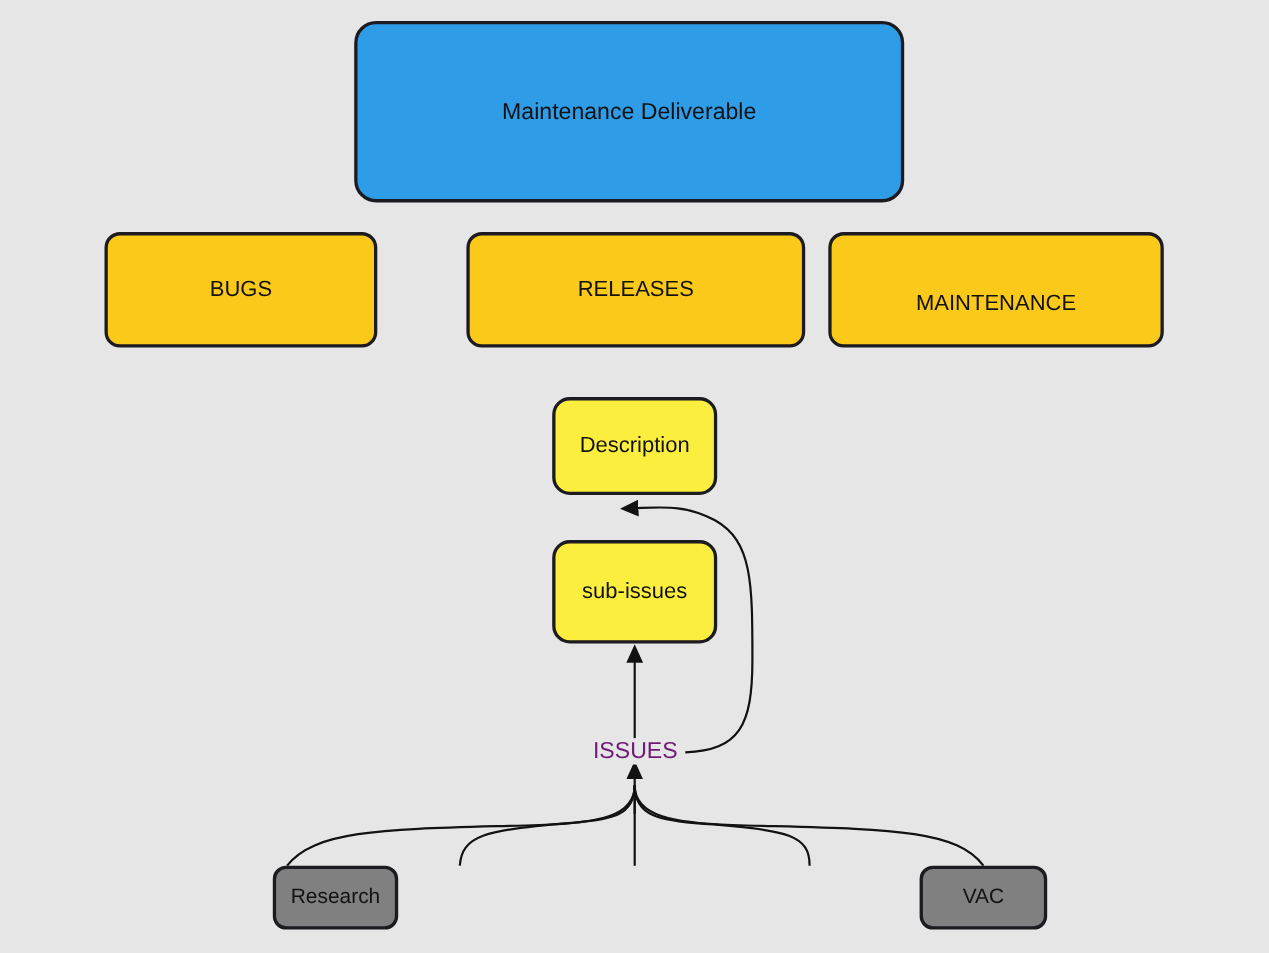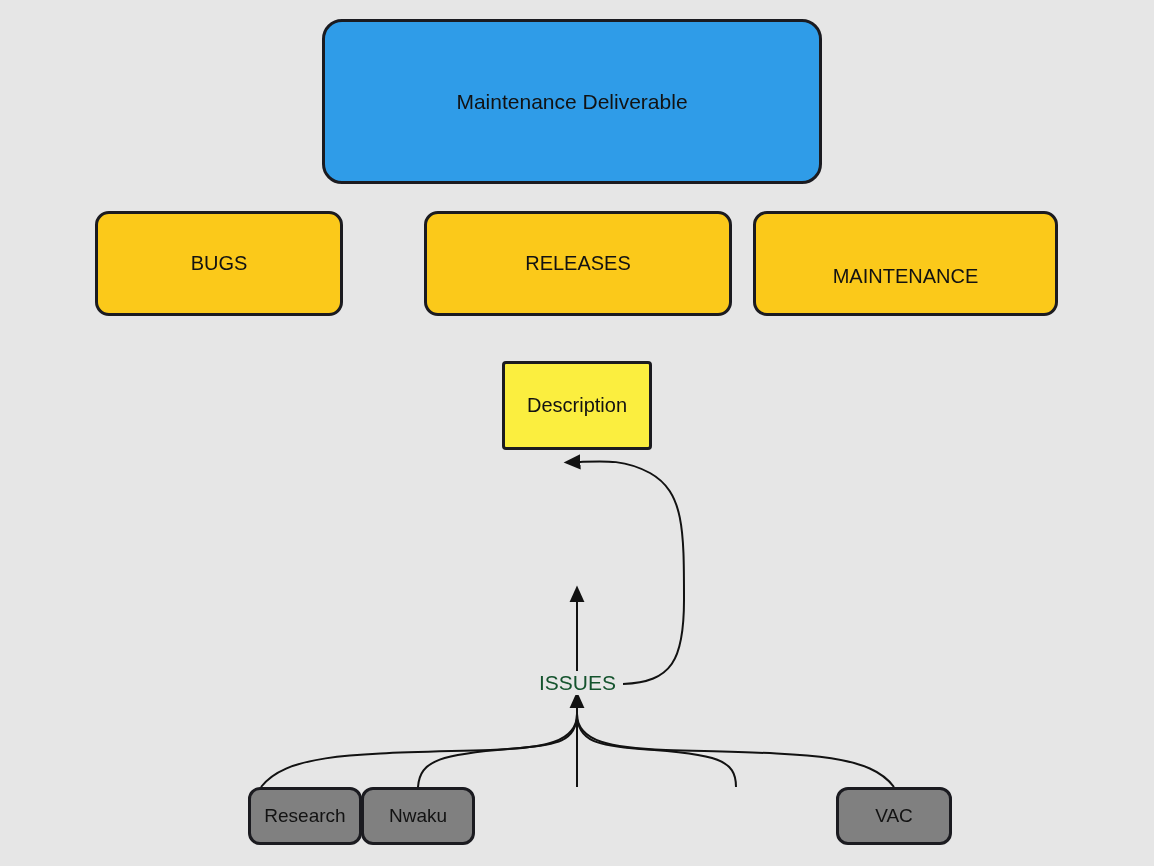--- a/index.html
+++ b/index.html
@@ -38,33 +38,33 @@
     border-radius: 20px;
     font-size: 21px;
   }
   .node-category {
     background: #fbc91a;
     border-radius: 14px;
     font-size: 20px;
   }
   .node-detail {
     background: #fbee3f;
-    border-radius: 4px;
+    border-radius: 16px;
     font-size: 20px;
   }
   .node-source {
     background: #808080;
     border-radius: 12px;
     font-size: 19px;
     border-width: 3px;
   }
   .edge-label {
     position: absolute;
     font-size: 21px;
-    color: #14532d;
+    color: #701a75;
     background: #e6e6e6;
     padding: 0 3px;
     white-space: nowrap;
     user-select: none;
   }
   .lines {
     position: absolute;
     left: 0;
     top: 0;
     pointer-events: none;
@@ -111,30 +111,30 @@
     <span style="display:block;">
       <br>
       <span>MAINTENANCE</span>
     </span>
   </div>
 
   <div class="node node-detail" style="left:502px; top:361px; width:150px; height:89px;">
     <span>Description</span>
   </div>
 
+  <div class="node node-detail" style="left:502px; top:491px; width:150px; height:94px;">
+    <span>sub-issues</span>
+  </div>
 
   <div class="edge-label" style="left:536px; top:671px;">ISSUES</div>
 
   <div class="node node-source" style="left:204px; top:787px; width:114px; height:58px;margin-left:44px;">
     <span>Research</span>
   </div>
 
-  <div class="node node-source" style="left:361px; top:787px; width:114px; height:58px;">
-    <span>Nwaku</span>
-  </div>
 
 
 
   <div class="node node-source" style="left:836px; top:787px; width:116px; height:58px;">
     <span>VAC</span>
   </div>
 
 </div>
 
 </body></html>

